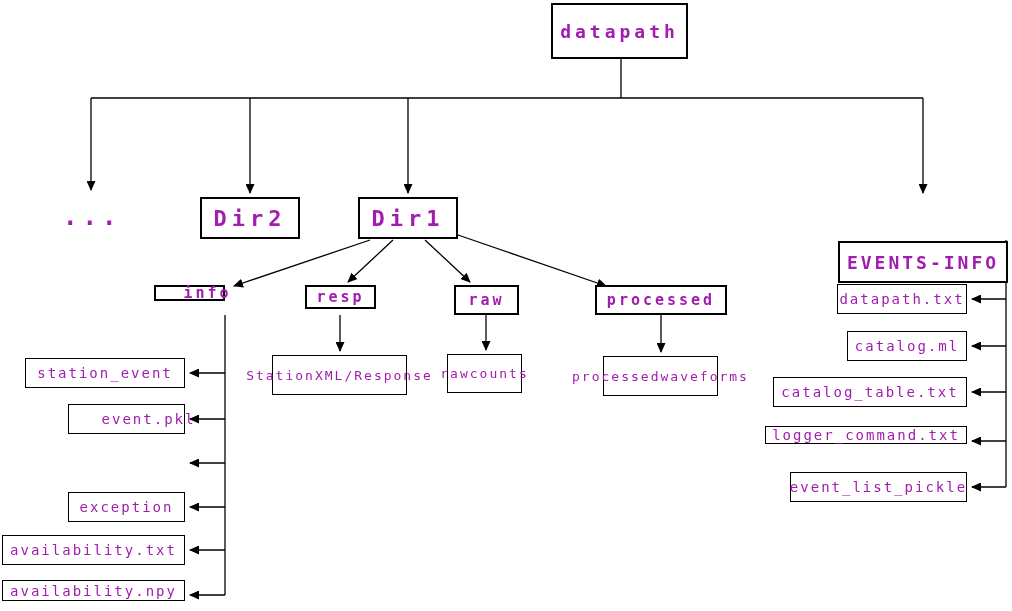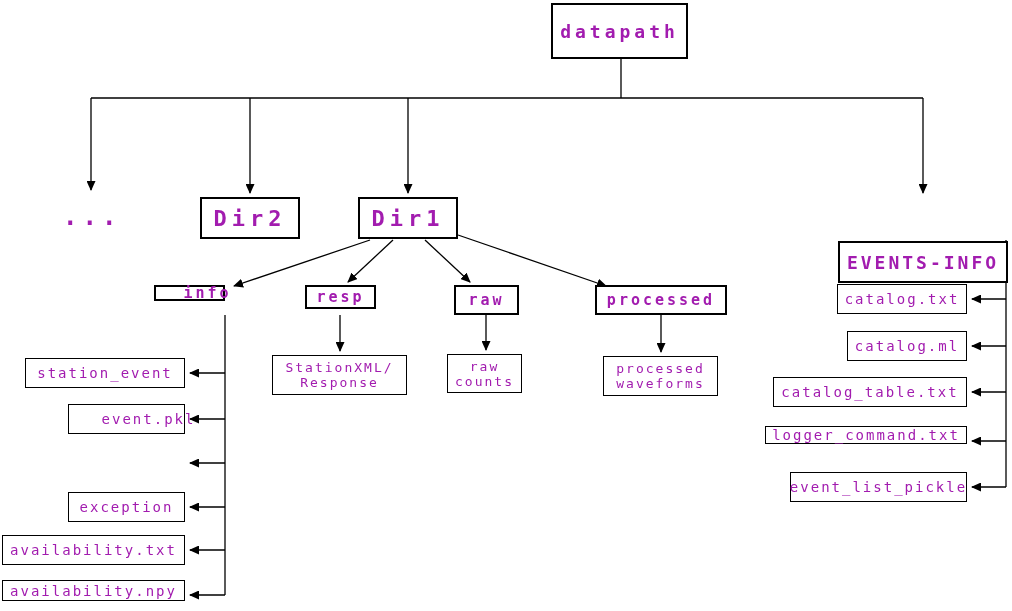--- a/index.html
+++ b/index.html
@@ -25,21 +25,21 @@
     white-space: nowrap;
   }
   .bold2 { border: 2px solid #000000; font-weight: bold; }
   .thin1 { border: 1px solid #000000; font-weight: normal; }
 
   .root-box   { font-size: 18px; letter-spacing: 4px; }
   .dir-box    { font-size: 22px; letter-spacing: 5px; }
   .events-box { font-size: 18px; letter-spacing: 3px; }
   .l3-box     { font-size: 15px; letter-spacing: 3px; }
   .file-box   { font-size: 14px; letter-spacing: 2px; }
-  .two-line   { font-size: 13px; letter-spacing: 2px; line-height: 15px; flex-direction: column; align-items: center; }
+  .two-line   { font-size: 13px; letter-spacing: 2px; line-height: 15px; flex-direction: row; align-items: center; }
 
   .ellipsis {
     position: absolute;
     font-size: 24px;
     font-weight: bold;
     letter-spacing: 5px;
     text-align: center;
   }
 </style>
 </head>
@@ -134,21 +134,21 @@
 
   <div class="node thin1 file-box" style="left:68px; top:404px; width:117px; height:30px;padding-left:44px;">event.pkl</div>
 
 
   <div class="node thin1 file-box" style="left:2px; top:535px; width:183px; height:30px;">availability.txt</div>
 
   <div class="node thin1 file-box" style="left:68px; top:492px; width:117px; height:30px;">exception</div>
 
   <div class="node thin1 file-box" style="left:2px; top:580px; width:183px; height:21px;">availability.npy</div>
 
-  <div class="node thin1 file-box" style="left:837px; top:284px; width:130px; height:30px;">catalog.txt</div>
+  <div class="node thin1 file-box" style="left:837px; top:284px; width:130px; height:30px;">datapath.txt</div>
 
   <div class="node thin1 file-box" style="left:847px; top:331px; width:120px; height:30px;">catalog.ml</div>
 
   <div class="node thin1 file-box" style="left:773px; top:377px; width:194px; height:30px;">catalog_table.txt</div>
 
   <div class="node thin1 file-box" style="left:765px; top:426px; width:202px; height:18px;">logger_command.txt</div>
 
   <div class="node thin1 file-box" style="left:790px; top:472px; width:177px; height:30px;">event_list_pickle</div>
 
 </div>

